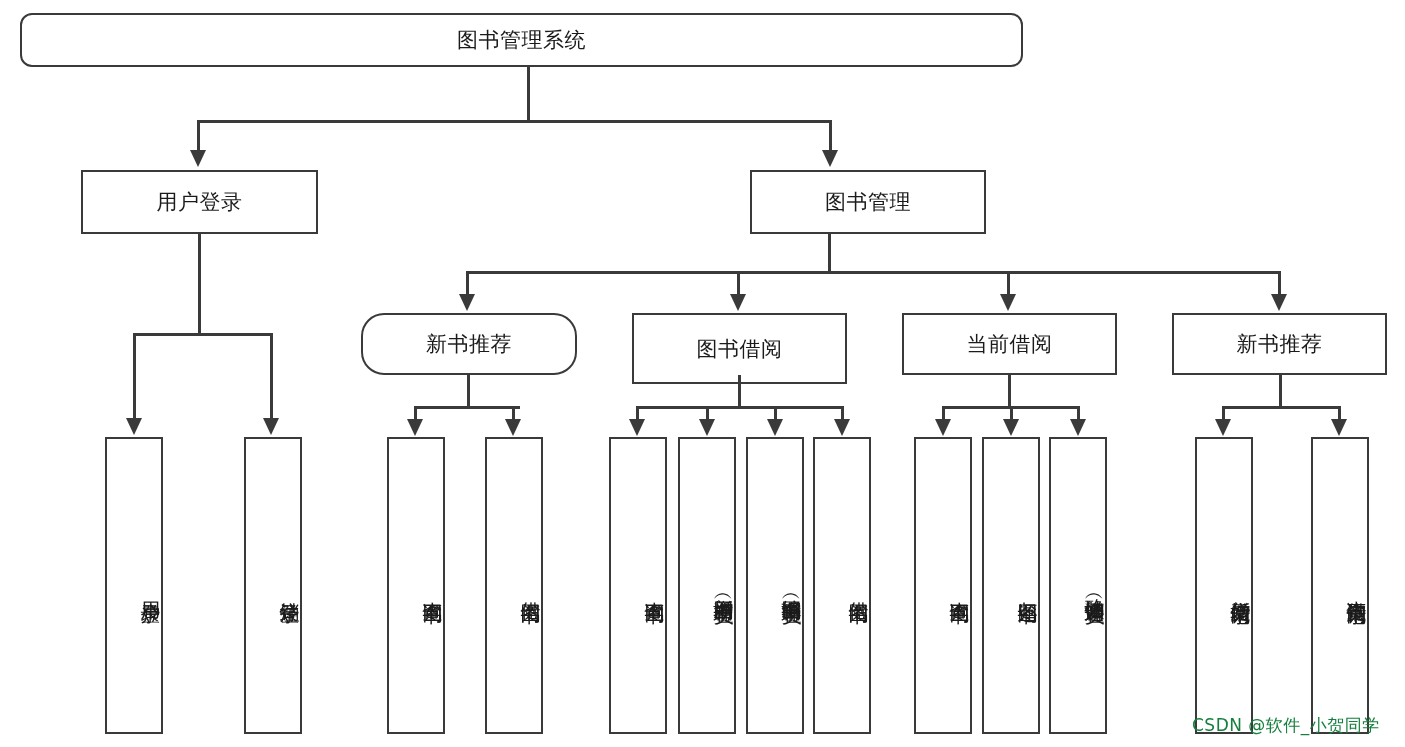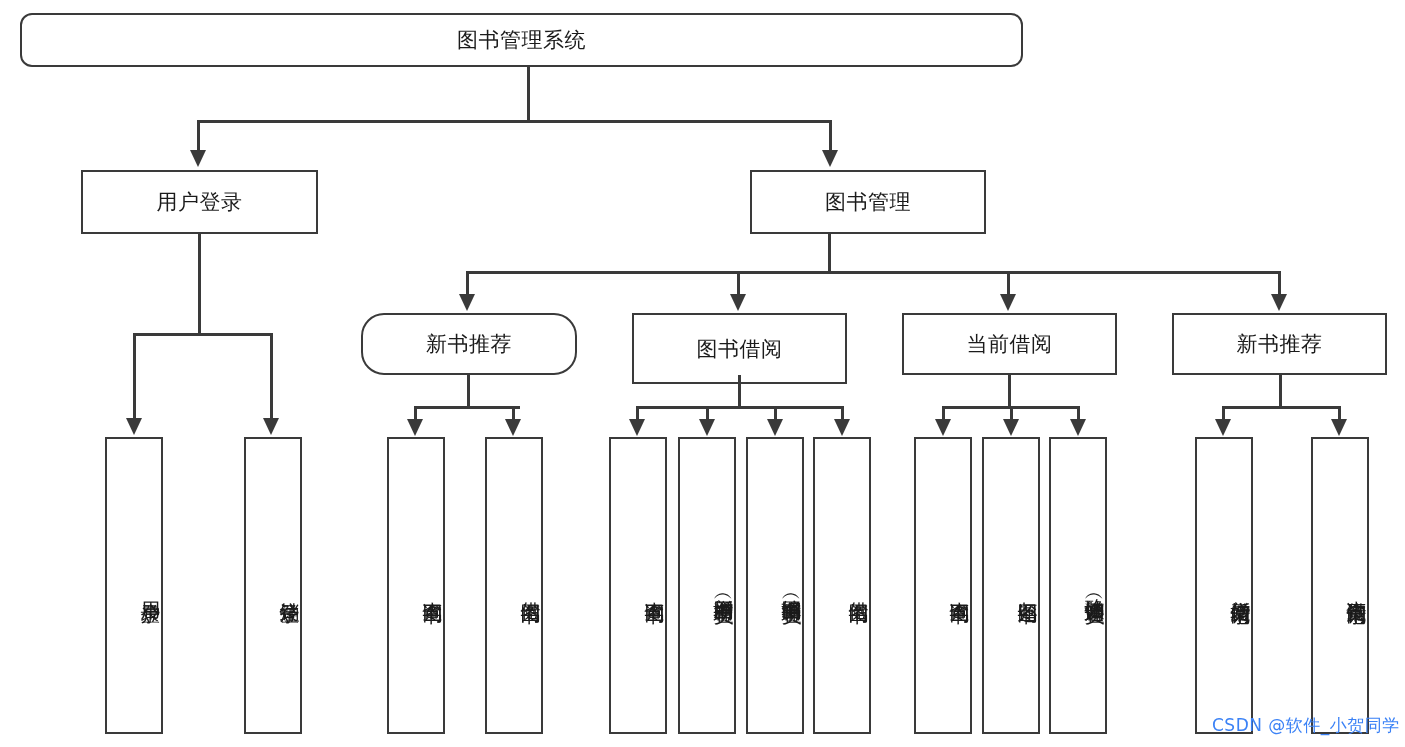--- a/index.html
+++ b/index.html
@@ -64,24 +64,23 @@
     height: 0;
     border-left: 8px solid transparent;
     border-right: 8px solid transparent;
     border-top: 17px solid #3a3a3a;
   }
 
   
   .watermark {
     position: absolute;
     font-size: 17px;
-    color: #3b82f6;
+    color: #15803d;
     white-space: nowrap;
     letter-spacing: 0.5px;
-    margin-left: 20px;
   }
 </style>
 </head>
 <body>
 
 <div id="canvas">
 
   <div class="box horiz" style="left:20px; top:13px; width:1003px; height:54px;border-radius:12px;">
     <span>图书管理系统</span>
   </div>

